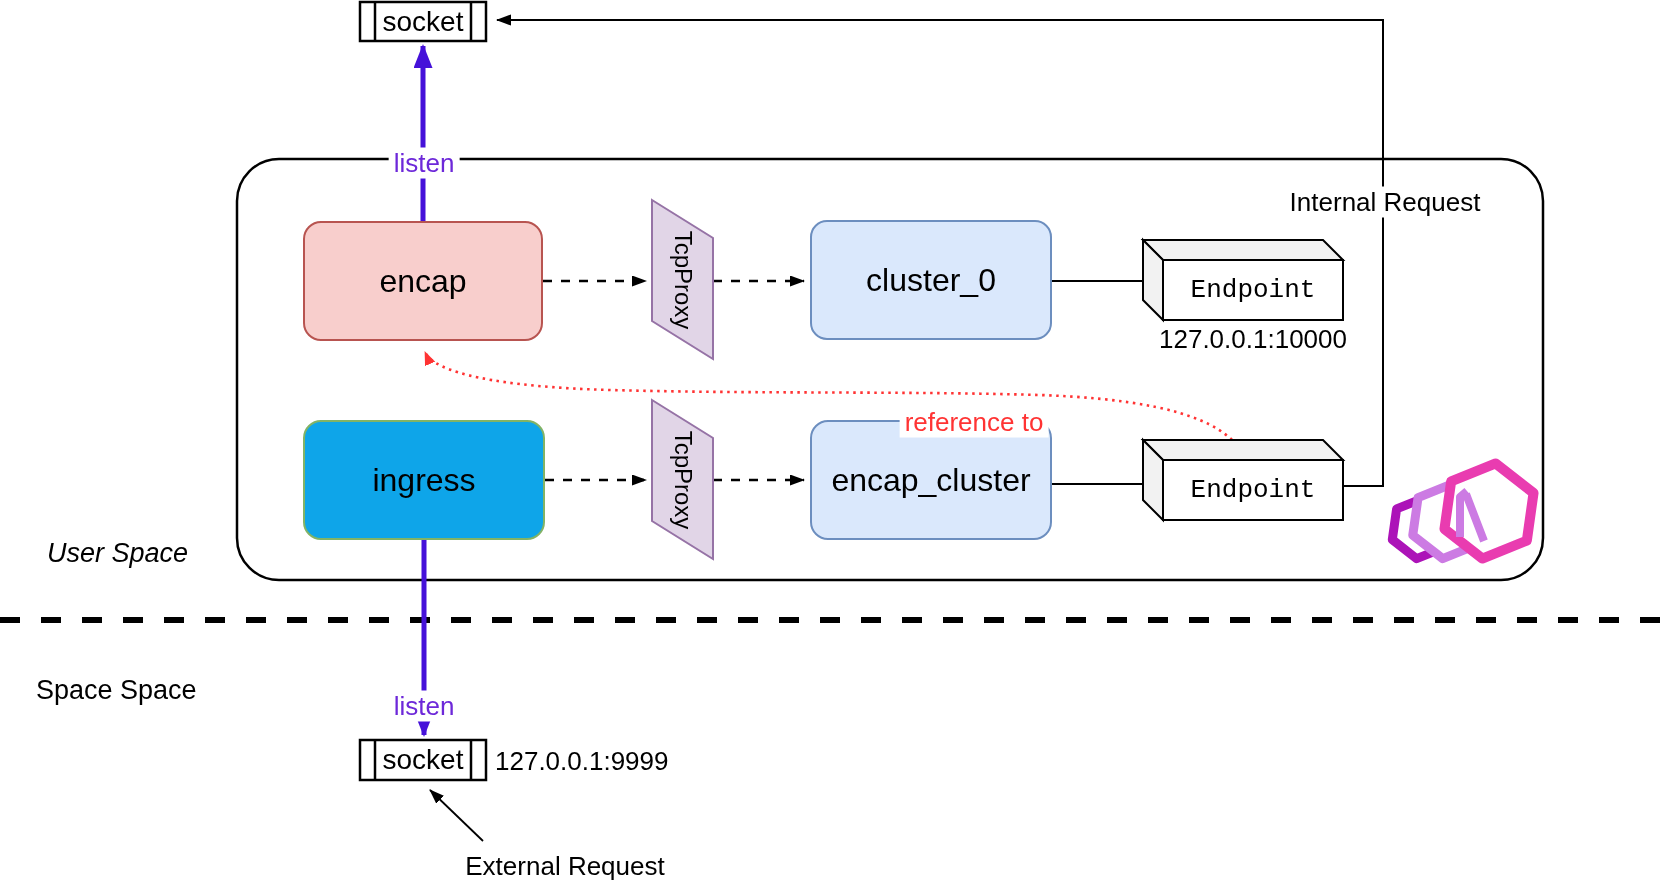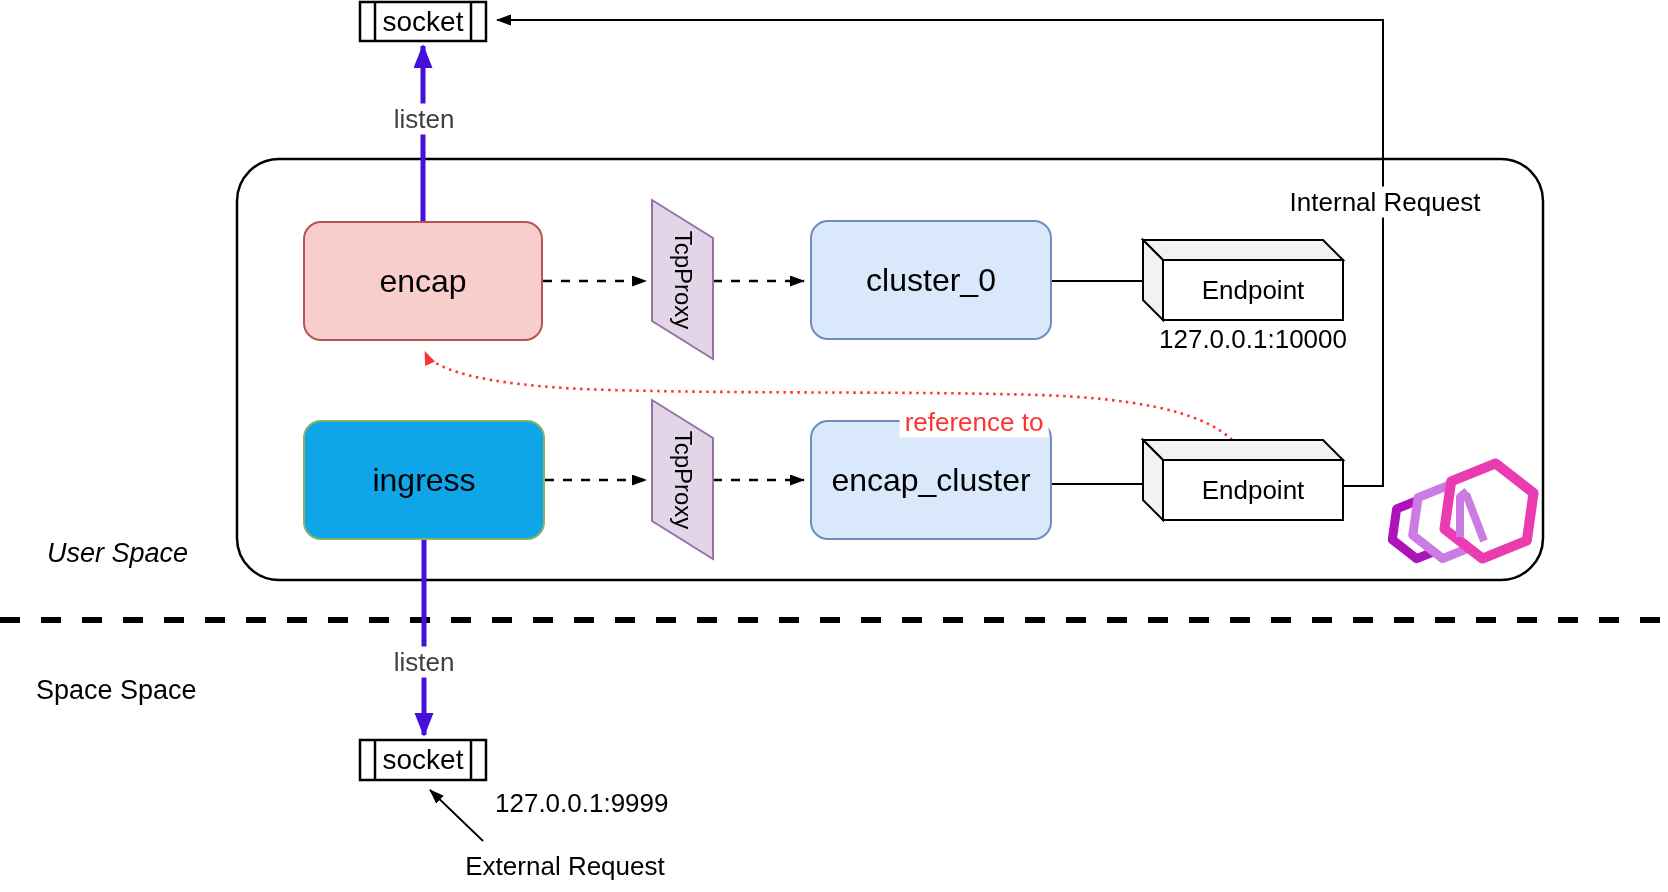--- a/index.html
+++ b/index.html
@@ -7,27 +7,27 @@
          font-family:"Liberation Sans","DejaVu Sans",sans-serif;color:#000;}
   .stage svg{position:absolute;left:0;top:0;}
   .node{position:absolute;display:flex;align-items:center;justify-content:center;
         border-radius:18px;font-size:32px;box-sizing:border-box;}
   .node.red  {background:#f8cecc;border:2px solid #b85450;}
   .node.green{background:#0ea5e9;border:2px solid #82b366;}
   .node.blue {background:#dae8fc;border:2px solid #6c8ebf;}
   .sockLabel{position:absolute;display:flex;align-items:center;justify-content:center;
              font-size:28px;}
   .epLabel{position:absolute;display:flex;align-items:center;justify-content:center;
-           font-size:26px;}
+           font-size:26px;font-family:Liberation Mono, monospace;}
   .tcp{position:absolute;font-size:24px;white-space:nowrap;
        transform:translate(-50%,-50%) rotate(90deg);transform-origin:center;}
   .lbl{position:absolute;font-size:26px;white-space:nowrap;}
   .center{transform:translate(-50%,-50%);}
   .wbg{background:#fff;padding:0 5px;}
-  .listen{color:#404040;}
+  .listen{color:#6d28d9;margin-top:44px;}
   .refto{color:#ff3333;margin-top:32px;}
   .space{font-size:27px;}
 </style>
 </head>
 <body>
 
 <div class="stage">
 
   <svg width="1668" height="892" viewBox="0 0 1668 892">
     <defs>
@@ -95,37 +95,37 @@
       <path d="M1460,537 L1460,497 L1467,491 M1466,494 L1484,541" fill="none" stroke="#cc7be3" stroke-width="8"></path>
     </g>
   </svg>
 
   <div class="node red" style="left:303px;top:221px;width:240px;height:120px;">
     <span>encap</span>
   </div>
   <div class="node green" style="left:303px;top:420px;width:242px;height:120px;">
     <span>ingress</span>
   </div>
-  <div class="node blue" style="left:810px;top:220px;width:242px;height:120px;">
+  <div class="node blue" style="left:810px;top:220px;width:242px;height:120px;border-radius:17px;">
     <span>cluster_0</span>
   </div>
   <div class="node blue" style="left:810px;top:420px;width:242px;height:120px;">
     <span>encap_cluster</span>
   </div>
 
   <div class="tcp" style="left:683px;top:280px;">TcpProxy</div>
   <div class="tcp" style="left:683px;top:480px;">TcpProxy</div>
 
   <div class="sockLabel" style="left:360px;top:2px;width:126px;height:39px;">socket</div>
   <div class="sockLabel" style="left:360px;top:740px;width:126px;height:40px;">socket</div>
 
   <div class="epLabel" style="left:1163px;top:260px;width:180px;height:60px;">Endpoint</div>
   <div class="epLabel" style="left:1163px;top:460px;width:180px;height:60px;">Endpoint</div>
   <div class="lbl center" style="left:1253px;top:339px;">127.0.0.1:10000</div>
-  <div class="lbl" style="left:495px;top:788px;">127.0.0.1:9999</div>
+  <div class="lbl" style="left:495px;top:746px;">127.0.0.1:9999</div>
 
   <div class="lbl center wbg listen" style="left:424px;top:119px;">listen</div>
   <div class="lbl center wbg listen" style="left:424px;top:662px;">listen</div>
   <div class="lbl center wbg refto" style="left:974px;top:390px;">reference to</div>
   <div class="lbl center wbg" style="left:1385px;top:202px;">Internal Request</div>
   <div class="lbl center" style="left:565px;top:866px;">External Request</div>
 
   <div class="lbl space" style="left:47px;top:538px;font-style:italic;">User Space</div>
   <div class="lbl space" style="left:36px;top:675px;">Space Space</div>
 

